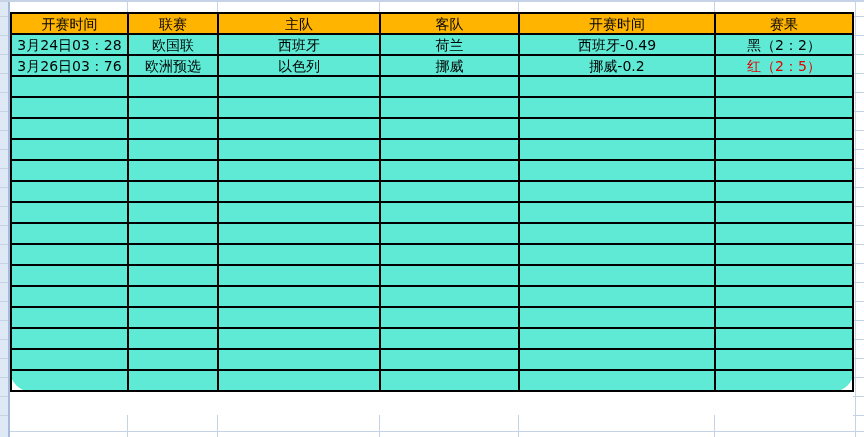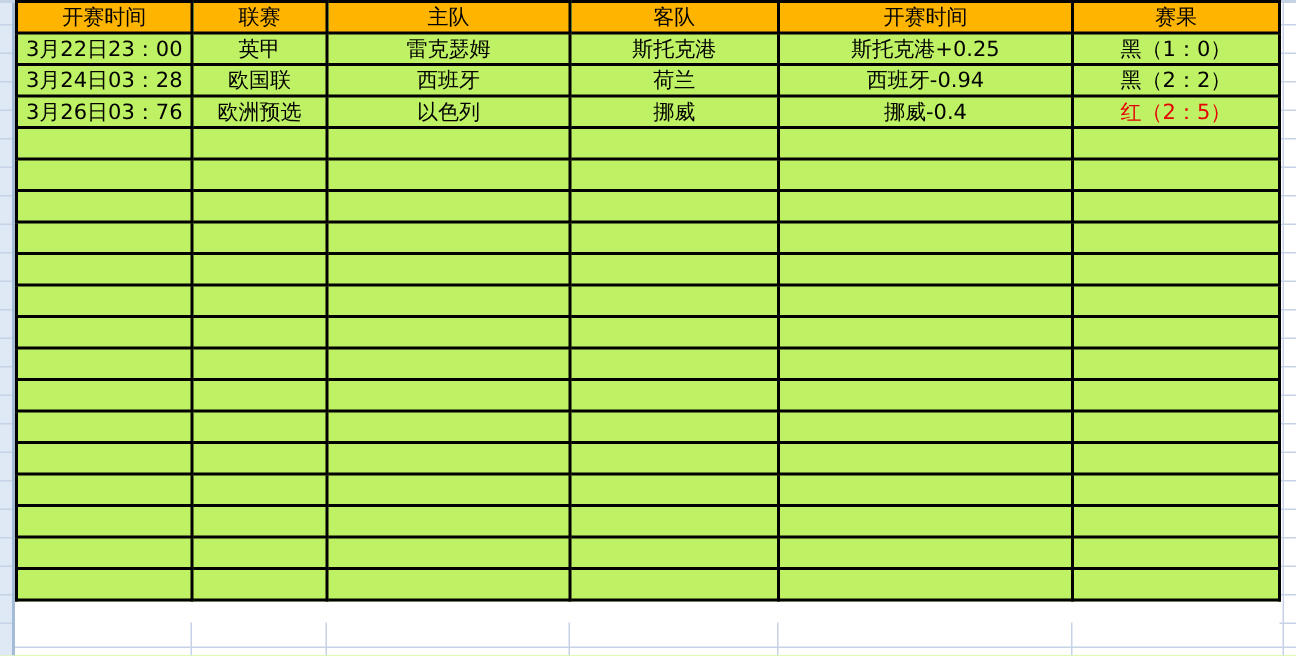--- a/index.html
+++ b/index.html
@@ -16,23 +16,24 @@
     z-index:1;
   }
   
   .hline{position:absolute;height:1px;background:var(--grid-blue,#C6D3E6);z-index:0;}
   .vline{position:absolute;width:1px;background:var(--grid-blue,#C6D3E6);z-index:0;}
   .tick{position:absolute;height:1px;background:var(--grid-blue,#C6D3E6);z-index:2;}
   .topband{position:absolute;left:0;top:0;width:864px;height:2px;background:var(--grid-blue,#C6D3E6);z-index:2;}
 
   
   table.sheet{
-    position:absolute;left:10px;top:0;z-index:3;
+    position:absolute;left:10px;top:12px;z-index:3;
     border-collapse:collapse;table-layout:fixed;
-    background:#bef264;
+    background:#5eead4;
+    border-radius:22px;
   }
   table.sheet th,table.sheet td{
     border:2px solid var(--table-border,#000000);
     height:19px;padding:0 2px;margin:0;
     text-align:center;vertical-align:middle;
     font-size:14px;line-height:16px;
     white-space:nowrap;overflow:hidden;
     font-weight:normal;color:#000000;
   }
   table.sheet th{background:var(--header-bg,#FFB400);}
@@ -118,41 +119,33 @@
         <th>开赛时间</th>
         <th>联赛</th>
         <th>主队</th>
         <th>客队</th>
         <th>开赛时间</th>
         <th>赛果</th>
       </tr>
     </thead>
   <tbody id="body-rows">
       <tr>
-        <td>3月22日23：00</td>
-        <td>英甲</td>
-        <td>雷克瑟姆</td>
-        <td>斯托克港</td>
-        <td>斯托克港+0.25</td>
-        <td>黑（1：0）</td>
-      </tr>
-      <tr>
         <td>3月24日03：28</td>
         <td>欧国联</td>
         <td>西班牙</td>
         <td>荷兰</td>
-        <td>西班牙-0.94</td>
+        <td>西班牙-0.49</td>
         <td>黑（2：2）</td>
       </tr>
       <tr>
         <td>3月26日03：76</td>
         <td>欧洲预选</td>
         <td>以色列</td>
         <td>挪威</td>
-        <td>挪威-0.4</td>
+        <td>挪威-0.2</td>
         <td style="color: rgb(230, 0, 0);">红（2：5）</td>
       </tr>
       <tr>
         <td></td>
         <td></td>
         <td></td>
         <td></td>
         <td></td>
         <td></td>
       </tr>

